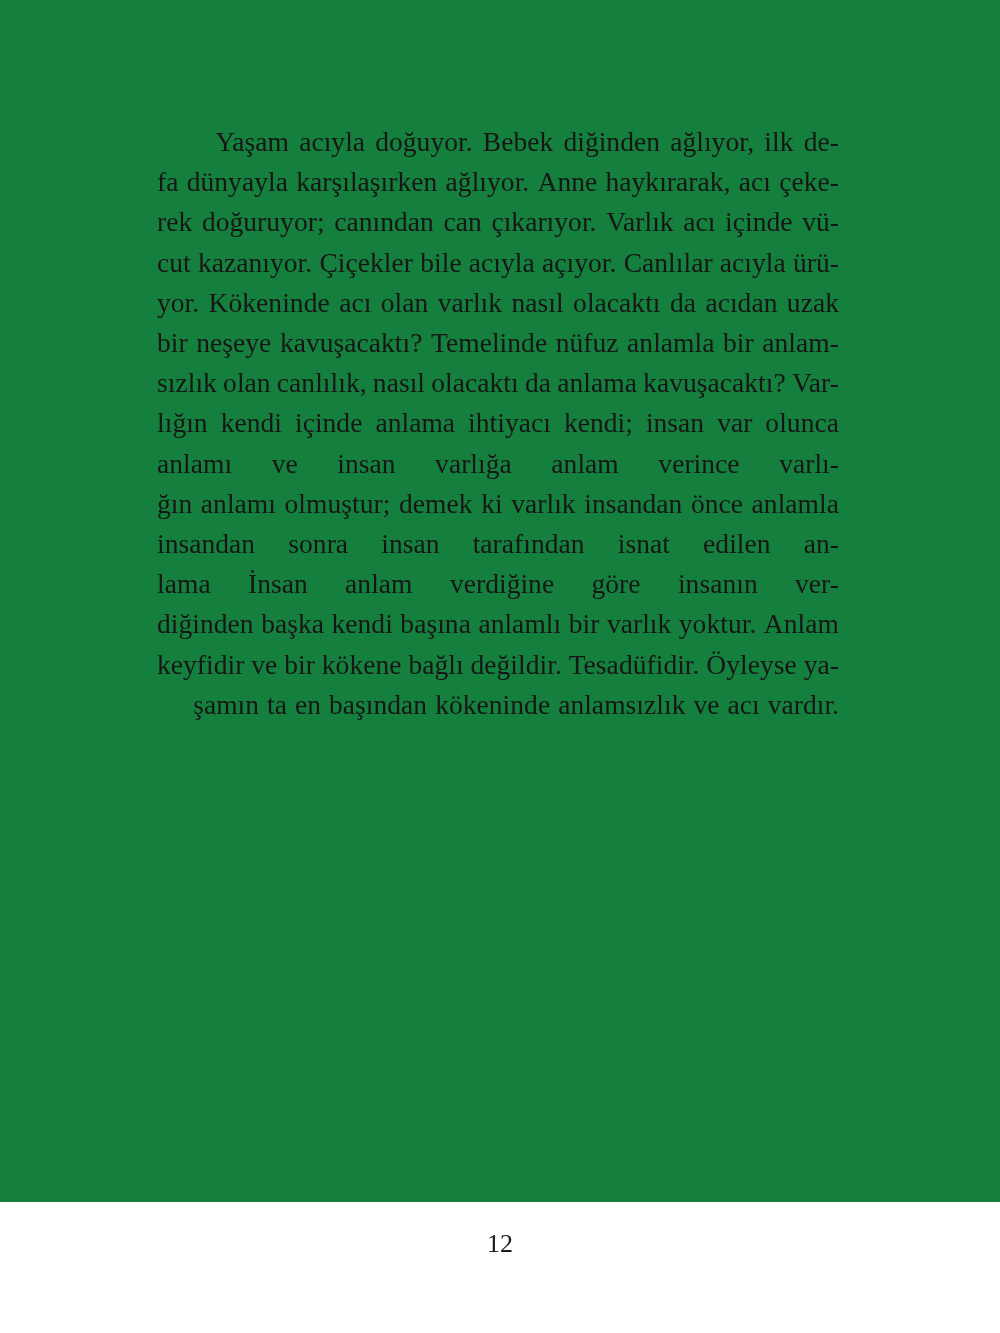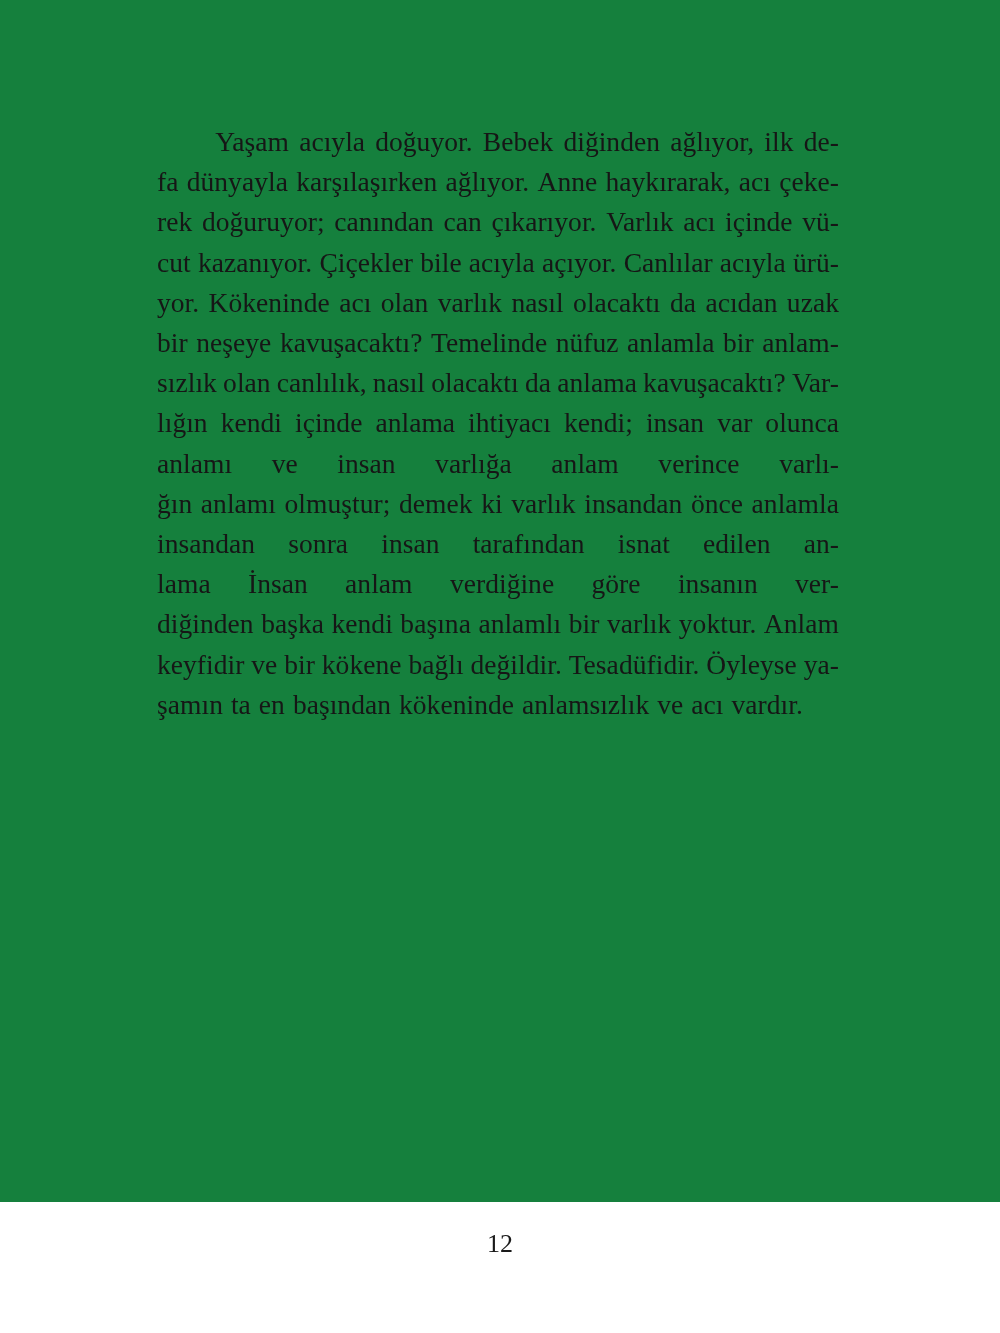--- a/index.html
+++ b/index.html
@@ -48,21 +48,21 @@
     width: 100%;
     white-space: nowrap;
   }
   .line > .words {
     display: flex;
     justify-content: space-between;
     width: 100%;
   }
   
   .line.last > .words {
-    justify-content: flex-start;
+    justify-content: flex-end;
   }
   .line.last .w + .w {
     margin-left: 0.29em;
   }
   .line.first .indent {
     display: inline-block;
     width: 48px;
   }
 
   .page-number {

